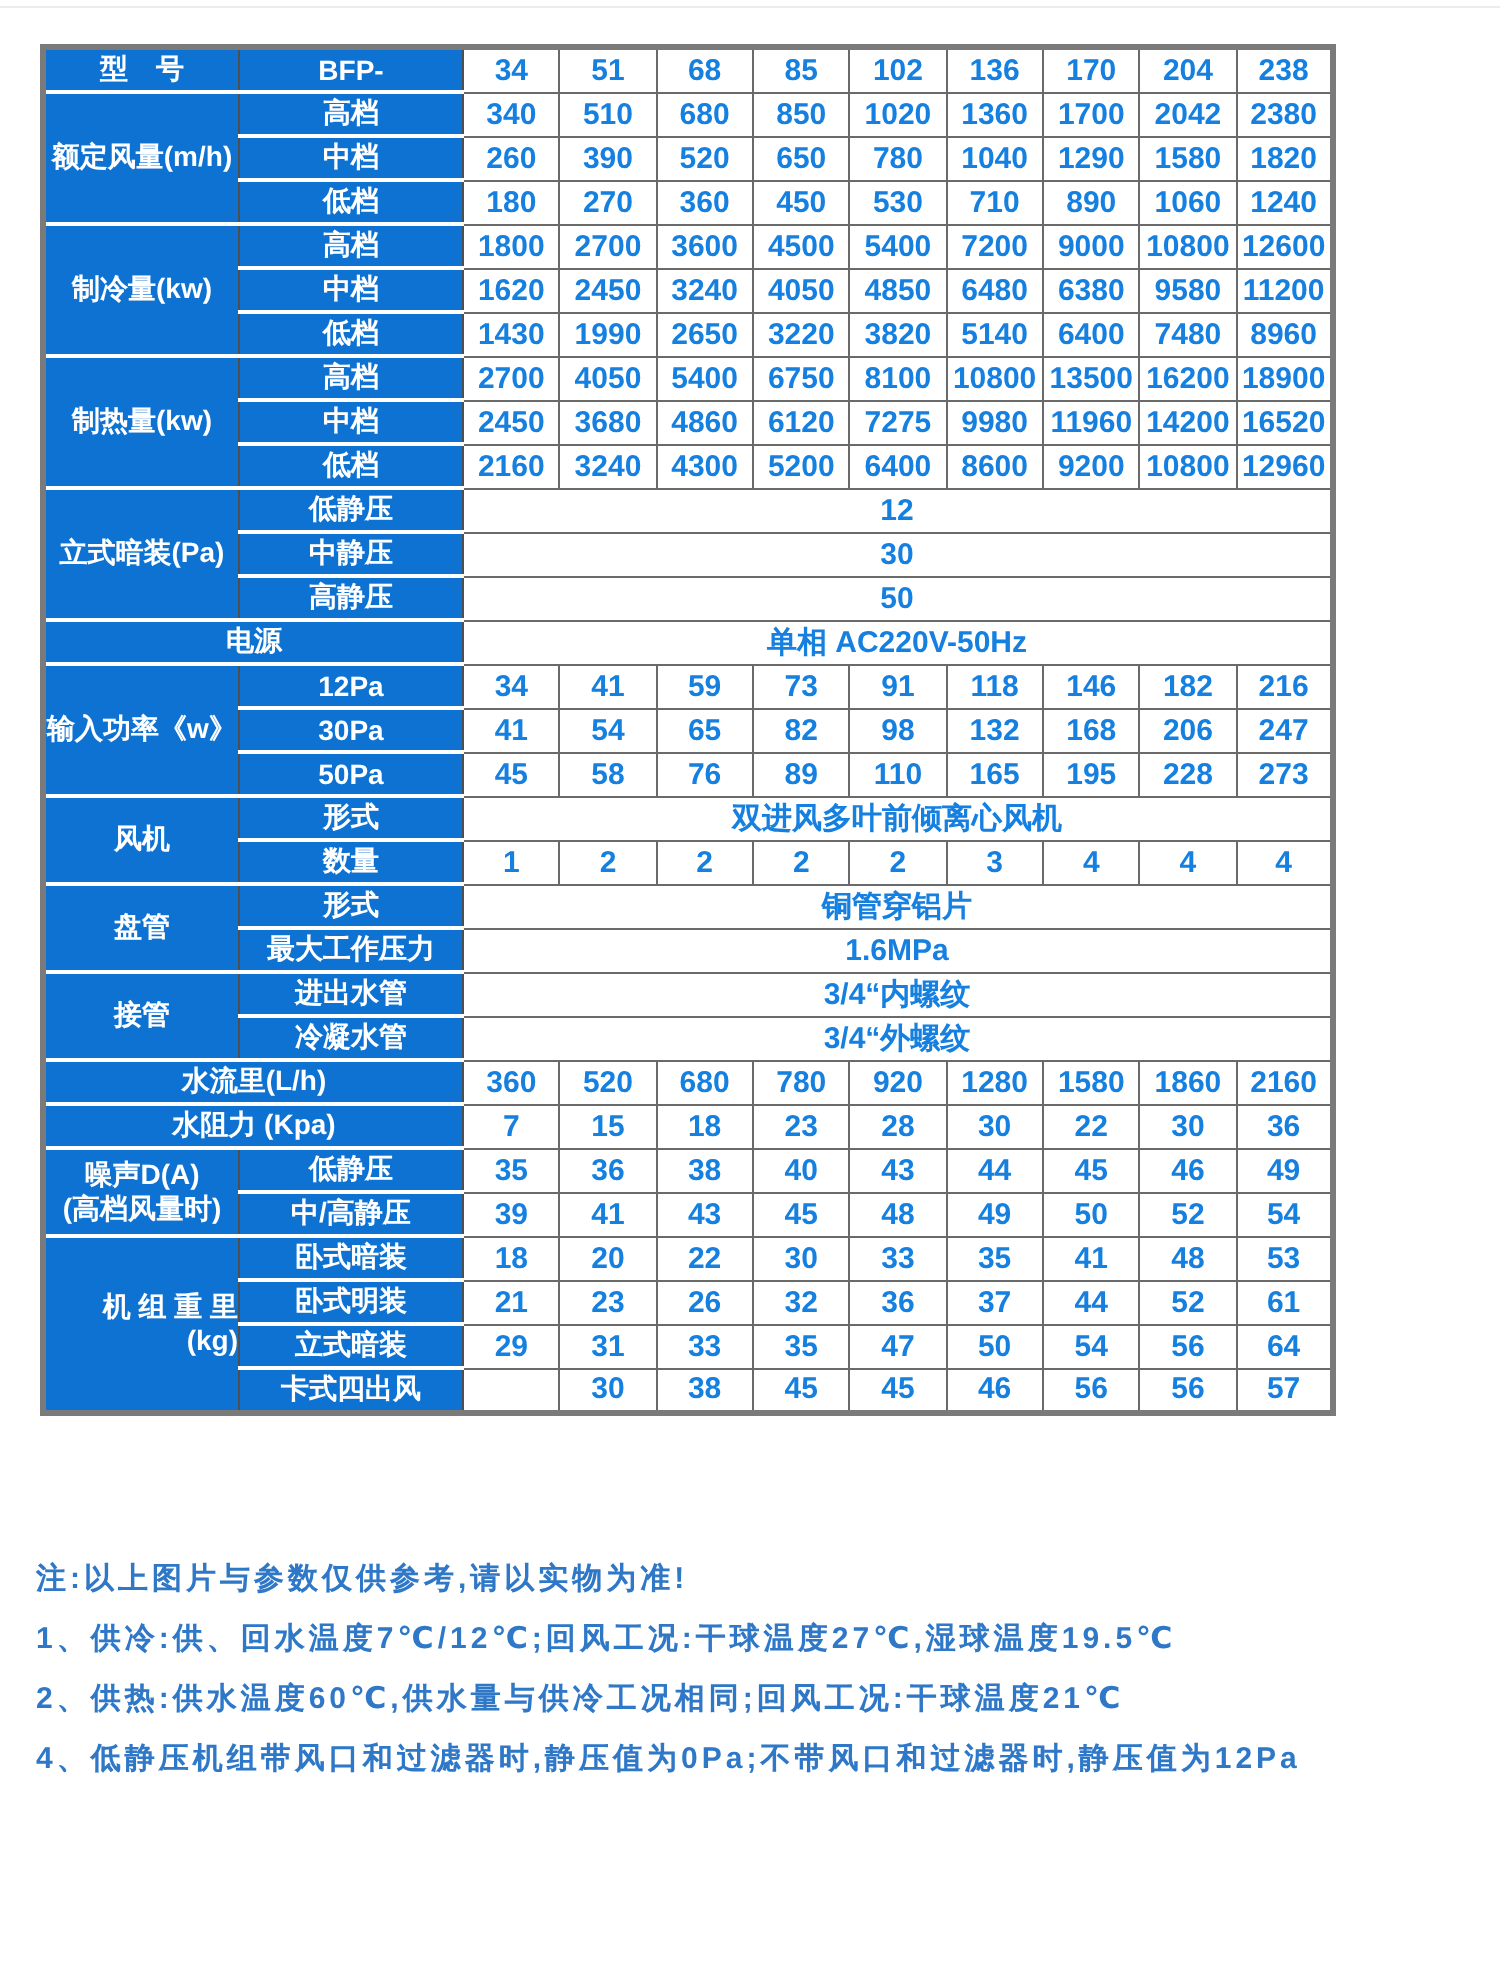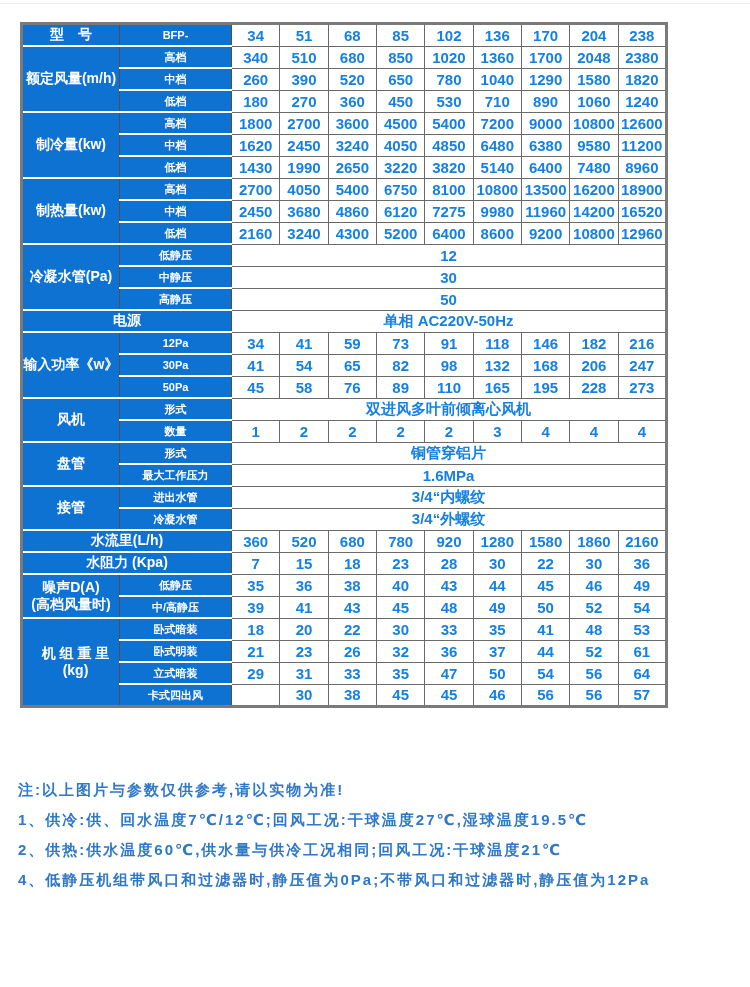--- a/index.html
+++ b/index.html
@@ -25,22 +25,22 @@
     overflow:hidden;white-space:nowrap;
   }
   table.spec td.blue{
     background:#0e72d2;color:#ffffff;
     border-top:2px solid #ffffff;border-bottom:2px solid #ffffff;
     border-left:1px solid #4f4f4f;border-right:1px solid #4f4f4f;
   }
   table.spec td.group{
     font-size:14px;white-space:pre-line;line-height:1.25;
   }
-  table.spec td.sub{font-size:11px;}
-  table.spec td.leftalign{text-align:center;padding-left:9px;}
+  table.spec td.sub{font-size:14px;}
+  table.spec td.leftalign{text-align:right;padding-left:9px;}
   .notes{
     position:absolute;left:18px;top:775px;width:716px;
     color:#2f78c8;font-size:15px;font-weight:bold;letter-spacing:2px;
   }
   .note{
     line-height:30px;
     padding-left:32px;text-indent:-32px;
   }
 </style>
 </head>
@@ -79,21 +79,21 @@
       <tr>
         <td class="blue group" rowspan="3">额定风量(m/h)</td>
         <td class="blue sub">高档</td>
         <td>340</td>
         <td>510</td>
         <td>680</td>
         <td>850</td>
         <td>1020</td>
         <td>1360</td>
         <td>1700</td>
-        <td>2048</td>
+        <td>2042</td>
         <td>2380</td>
       </tr>
       <tr>
         <td class="blue sub">中档</td>
         <td>260</td>
         <td>390</td>
         <td>520</td>
         <td>650</td>
         <td>780</td>
         <td>1040</td>
@@ -181,21 +181,21 @@
         <td>3240</td>
         <td>4300</td>
         <td>5200</td>
         <td>6400</td>
         <td>8600</td>
         <td>9200</td>
         <td>10800</td>
         <td>12960</td>
       </tr>
       <tr>
-        <td class="blue group" rowspan="3">冷凝水管(Pa)</td>
+        <td class="blue group" rowspan="3">立式暗装(Pa)</td>
         <td class="blue sub">低静压</td>
         <td colspan="9">12</td>
       </tr>
       <tr>
         <td class="blue sub">中静压</td>
         <td colspan="9">30</td>
       </tr>
       <tr>
         <td class="blue sub">高静压</td>
         <td colspan="9">50</td>

